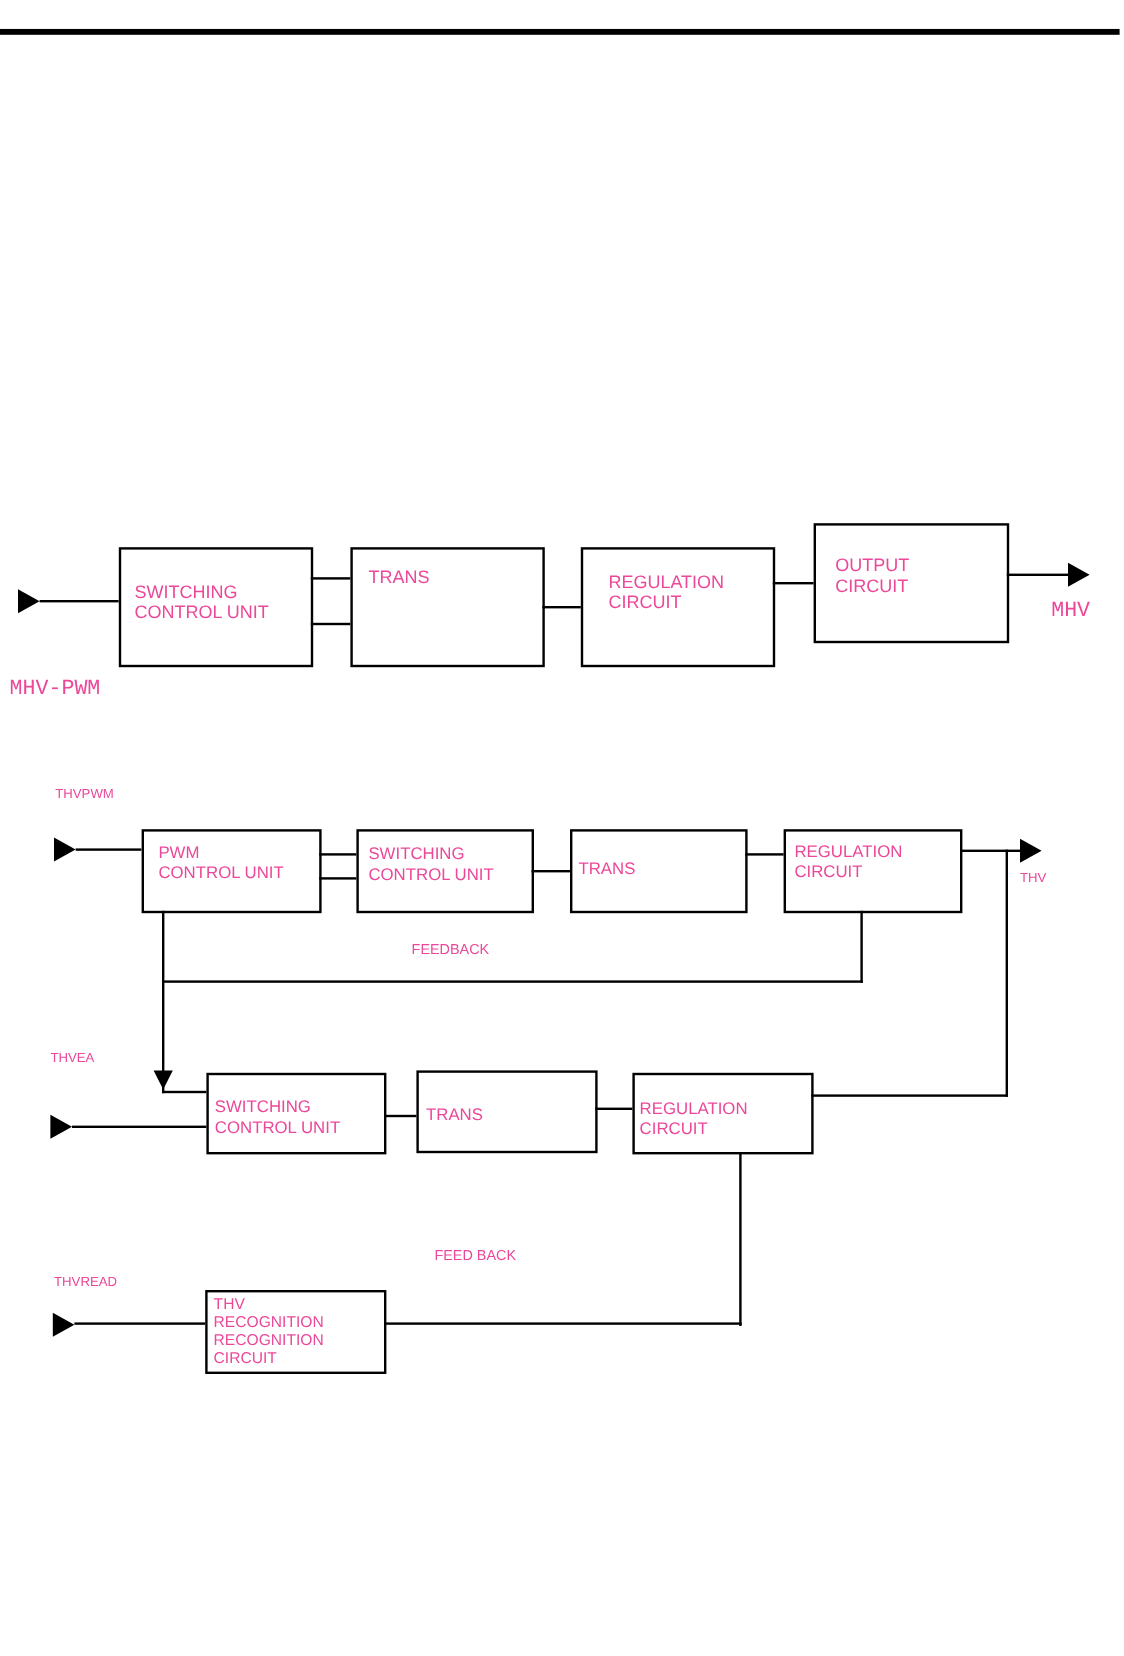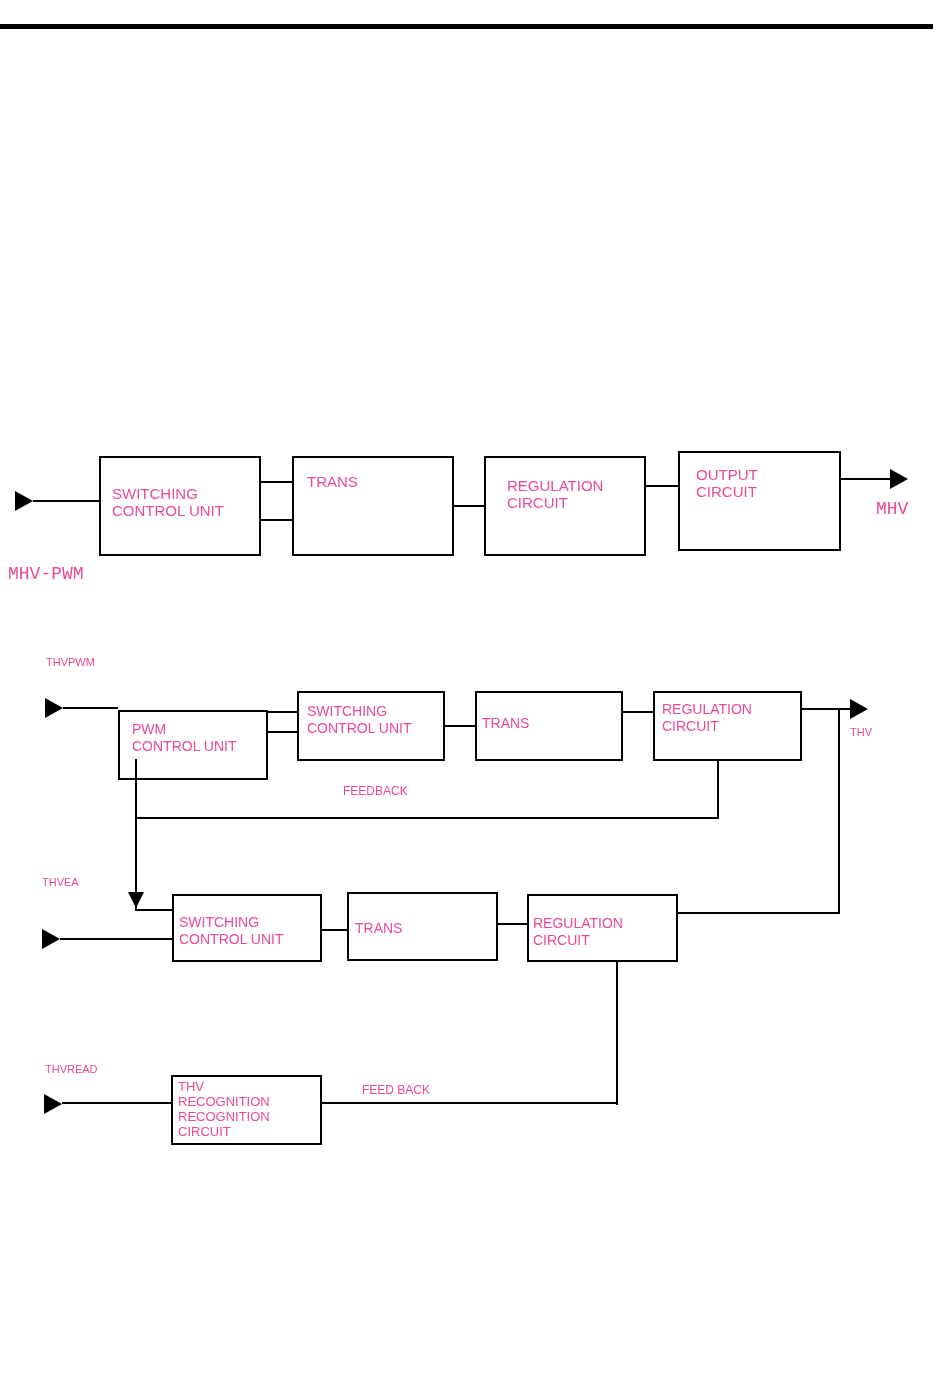--- a/index.html
+++ b/index.html
@@ -52,37 +52,37 @@
 
     <div class="hl" style="left:452px;top:481px;width:34px"></div>
 
     <div class="box f15" style="left:484px;top:432px;width:162px;height:100px;padding:19px 2px 0 21px">
       <span class="bl">REGULATION</span>
       <span class="bl">CIRCUIT</span>
     </div>
 
     <div class="hl" style="left:644px;top:461px;width:36px"></div>
 
-    <div class="box f15" style="left:678px;top:427px;width:163px;height:100px;padding:13px 2px 0 16px">
+    <div class="box f15" style="left:678px;top:412px;width:163px;height:100px;padding:25px 2px 0 16px">
       <span class="bl">OUTPUT</span>
       <span class="bl">CIRCUIT</span>
     </div>
 
     <div class="hl" style="left:839px;top:454px;width:52px"></div>
     <div class="ar" style="left:890px;top:445px"></div>
     <div class="sig-lg" style="left:876px;top:475px">MHV</div>
     <div class="sig-lg" style="left:8px;top:540px">MHV-PWM</div>
   </div>
 
   <div>
     <div class="sig" style="left:46px;top:632px">THVPWM</div>
     <div class="ar" style="left:45px;top:674px"></div>
     <div class="hl" style="left:63px;top:683px;width:55px"></div>
 
-    <div class="box f14" style="left:118px;top:686px;width:150px;height:70px;padding:9px 2px 0 12px">
+    <div class="box f14" style="left:118px;top:667px;width:150px;height:70px;padding:9px 2px 0 12px">
       <span class="bl">PWM</span>
       <span class="bl">CONTROL UNIT</span>
     </div>
 
     <div class="hl" style="left:266px;top:687px;width:33px"></div>
     <div class="hl" style="left:266px;top:707px;width:33px"></div>
 
     <div class="box f14" style="left:297px;top:667px;width:148px;height:70px;padding:10px 2px 0 8px">
       <span class="bl">SWITCHING</span>
       <span class="bl">CONTROL UNIT</span>
@@ -148,17 +148,17 @@
     <div class="ar" style="left:44px;top:1070px"></div>
     <div class="hl" style="left:62px;top:1078px;width:109px"></div>
 
     <div class="box f13" style="left:171px;top:1051px;width:151px;height:70px;padding:2px 2px 0 5px">
       <span class="bl">THV</span>
       <span class="bl">RECOGNITION</span>
       <span class="bl">RECOGNITION</span>
       <span class="bl">CIRCUIT</span>
     </div>
 
-    <div class="fb" style="left:362px;top:1060px">FEED BACK</div>
+    <div class="fb" style="left:362px;top:1016px">FEED BACK</div>
     <div class="hl" style="left:320px;top:1078px;width:298px"></div>
   </div>
 
 </div>
 
 </body></html>

